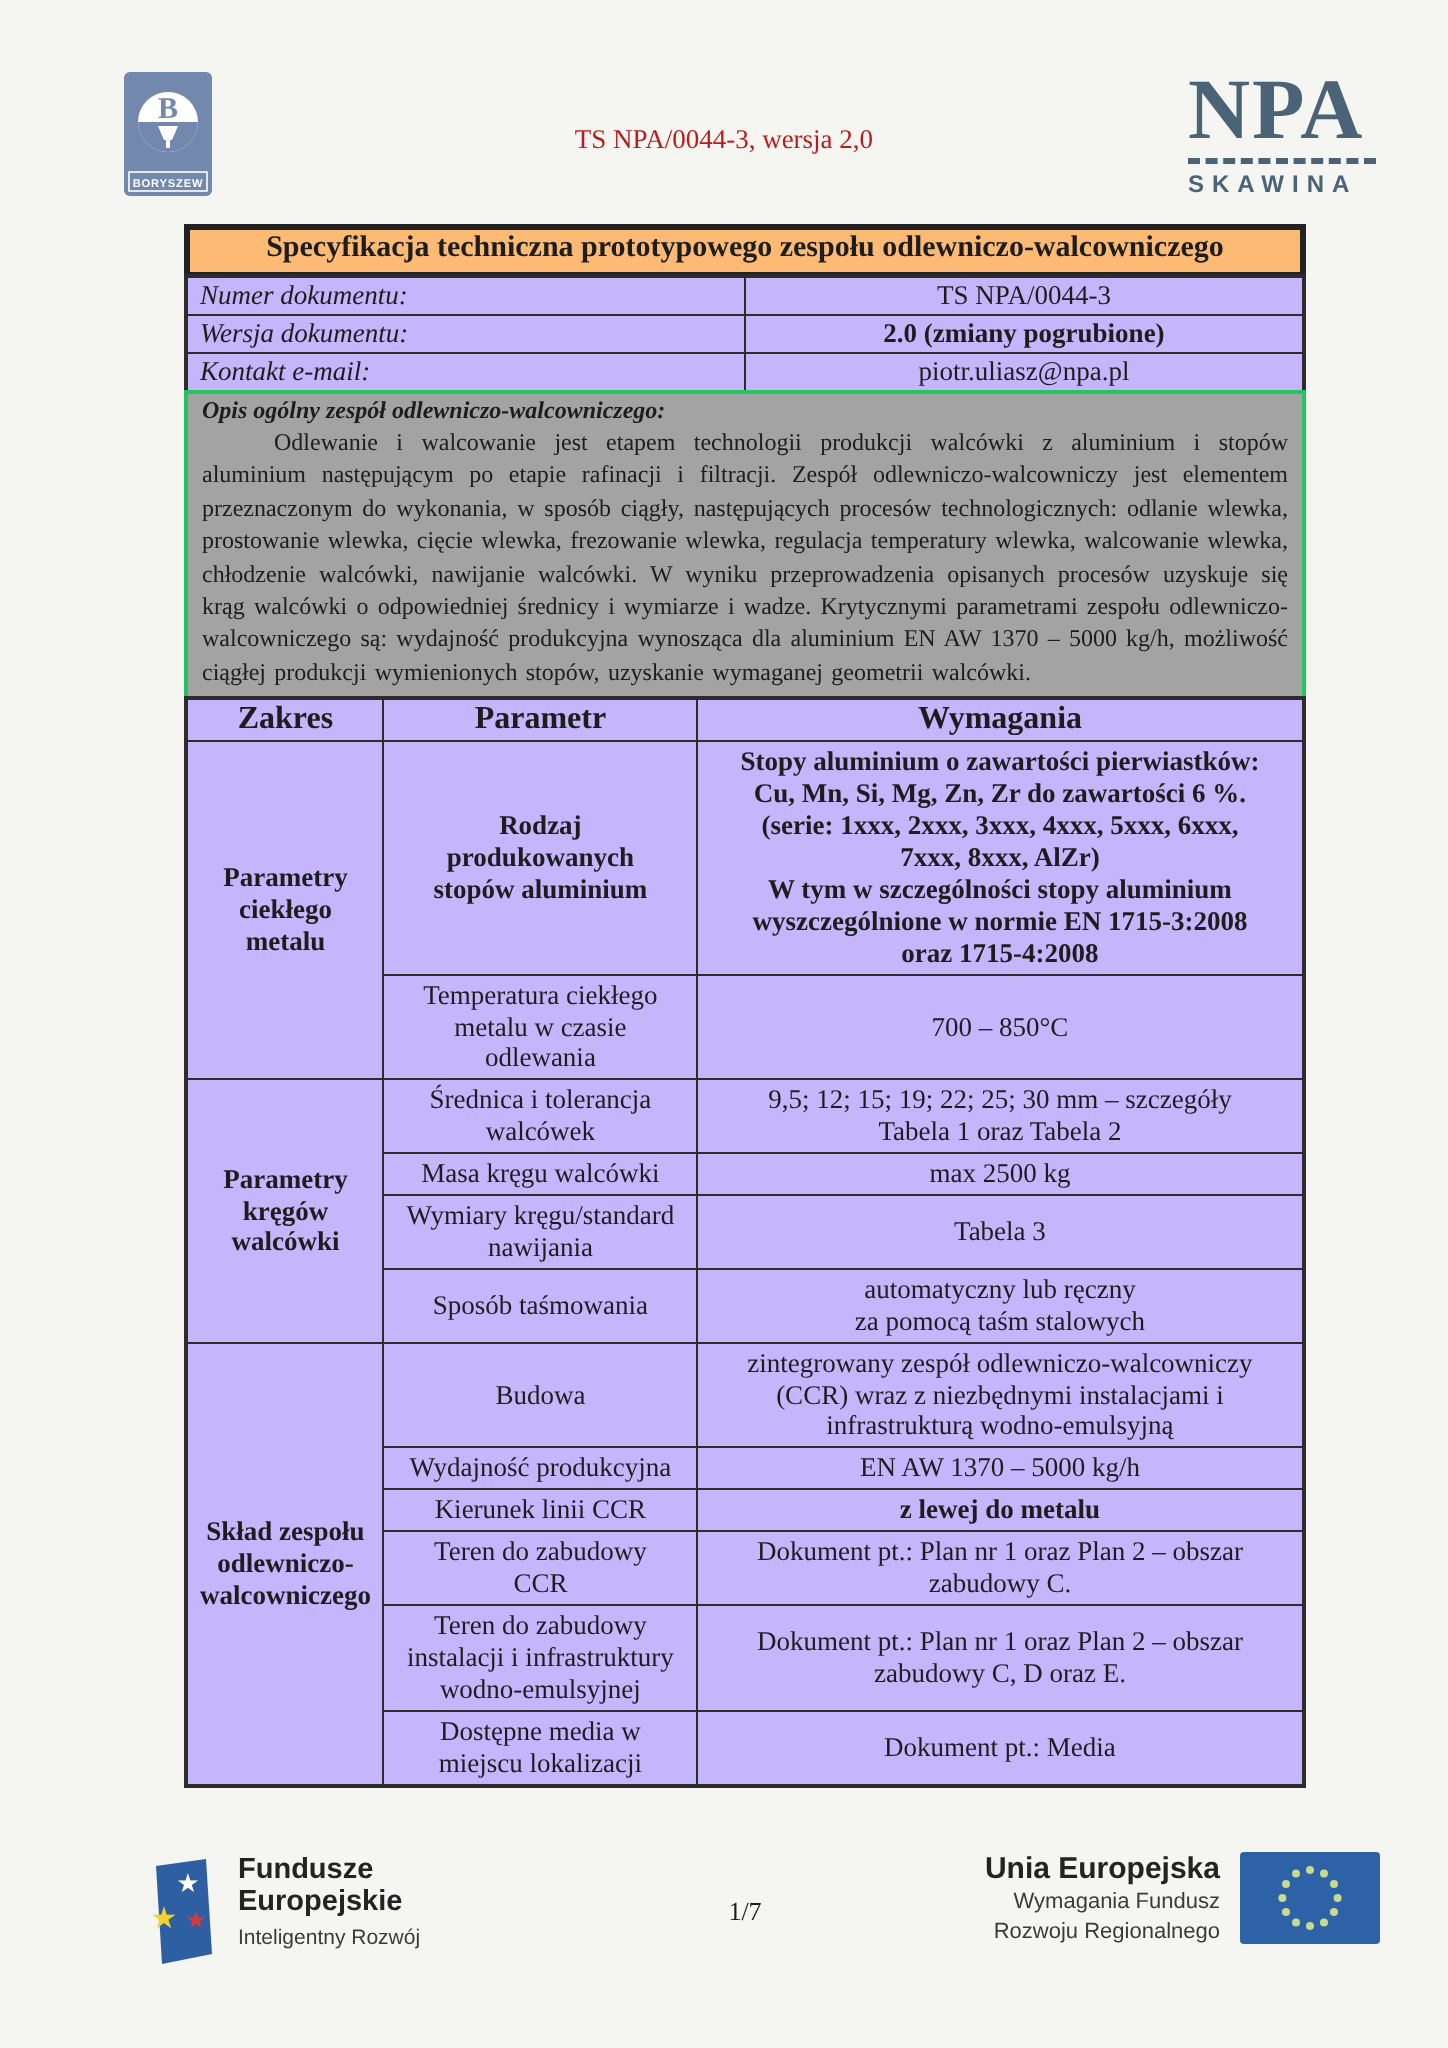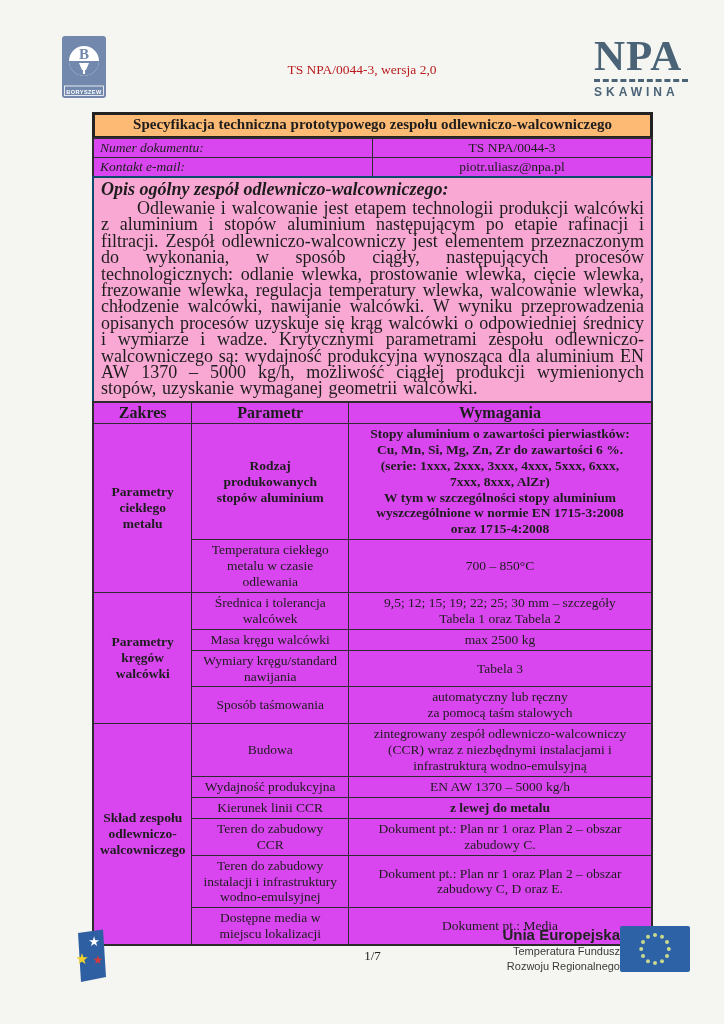--- a/index.html
+++ b/index.html
@@ -17,46 +17,46 @@
   .npa-word { font-family:"Liberation Serif", serif; font-weight:bold; font-size:43px; line-height:44px; letter-spacing:1px; }
   .npa-rule { border-top:3px dashed #4a6377; width:94px; margin:1px 0 3px; }
   .npa-sub { font-family:"Liberation Sans", sans-serif; font-weight:bold; font-size:12px; letter-spacing:4px; }
 
   
   .doc { position:absolute; left:92px; top:112px; width:561px; }
   .title-box {
     border:3px solid #222; background:#fdba74;
     text-align:center; font-weight:bold; font-size:15px; padding:1px 0 3px;
   }
-  table.grid { width:100%; border-collapse:collapse; margin-top:-2px; background:#d946ef; }
+  table.grid { width:100%; border-collapse:collapse; margin-top:-2px; background:#c4b5fd; }
   table.grid td, table.grid th { border:1.5px solid #2c2c2c; }
   table.grid { border:2px solid #2c2c2c; }
 
   .info td { font-size:13.5px; padding:1px 6px; height:17px; }
   .info .label { font-style:italic; }
   .info .value { text-align:center; }
 
-  .desc-box { border:2px solid #0c4a6e; margin-top:-2px; padding:1px 7px 4px; font-size:18px; background:#f9a8d4; }
+  .desc-box { border:2px solid #22c55e; margin-top:-2px; padding:1px 7px 4px; font-size:12px; background:#a3a3a3; }
   .desc-heading { font-style:italic; font-weight:bold; }
   .desc-body { text-align:justify; text-indent:36px; line-height:16.4px; word-spacing:1.2px; }
 
   .spec { font-size:13.5px; }
   .spec th { font-size:16px; padding:1px 2px;margin-left:40px; }
   .spec td { padding:2px 4px; text-align:center; vertical-align:middle; line-height:15.9px; }
   .pre { white-space:pre-line; }
   .zakres { font-weight:bold; }
   .bold { font-weight:bold; }
 
   
   .footer-left { position:absolute; left:70px; top:928px; display:flex; gap:9px; align-items:flex-start;
                  font-family:"Liberation Sans", sans-serif; }
   .fe-main { font-weight:bold; font-size:14.5px; line-height:15.5px; color:#232323; }
   .fe-sub { font-size:10.5px; color:#3a3a3a; margin-top:4px; }
   .page-num { position:absolute; left:92px; width:561px; top:948px; text-align:center; font-size:13px; }
-  .footer-right { position:absolute; right:34px; top:926px; display:flex; gap:0; align-items:flex-start;
+  .footer-right { position:absolute; right:34px; top:926px; display:flex; gap:10px; align-items:flex-start;
                   font-family:"Liberation Sans", sans-serif; }
   .ue-text { text-align:right; }
   .ue-main { font-weight:bold; font-size:15px; color:#232323; }
   .ue-sub { font-size:11px; line-height:13px; color:#3a3a3a; margin-top:2px; }
 </style>
 </head>
 <body>
 
 <div class="page">
 
@@ -86,20 +86,24 @@
 
     <table class="grid info">
       <colgroup>
           <col style="width:50%">
           <col style="width:50%">
         </colgroup>
       <tbody>
         <tr>
           <td class="label">Numer dokumentu:</td>
           <td class="value">TS NPA/0044-3</td>
+        </tr>
+        <tr>
+          <td class="label">Wersja dokumentu:</td>
+          <td class="value bold">2.0 (zmiany pogrubione)</td>
         </tr>
         <tr>
           <td class="label">Kontakt e-mail:</td>
           <td class="value">piotr.uliasz@npa.pl</td>
         </tr>
       </tbody>
     </table>
 
     <div class="desc-box">
       <div class="desc-heading">Opis ogólny zespół odlewniczo-walcowniczego:</div>
@@ -206,28 +210,33 @@
 
   <div class="footer-left">
     <span>
       <svg width="40" height="56" viewBox="0 0 40 56">
         <path d="M8,5 L33,1.5 L36,49 L11,54 Z" fill="#2e5fa3"></path>
         <text x="24" y="18" text-anchor="middle" font-size="13" fill="#ffffff">★</text>
         <text x="12" y="36" text-anchor="middle" font-size="15" fill="#f4d22c">★</text>
         <text x="28" y="36" text-anchor="middle" font-size="12" fill="#d63a3a">★</text>
       </svg>
     </span>
+    <span>
+      <div class="fe-main">Fundusze</div>
+      <div class="fe-main">Europejskie</div>
+      <div class="fe-sub">Inteligentny Rozwój</div>
+    </span>
   </div>
 
   <div class="page-num">1/7</div>
 
   <div class="footer-right">
     <span class="ue-text">
       <div class="ue-main">Unia Europejska</div>
-      <div class="ue-sub">Temperatura Fundusz</div>
+      <div class="ue-sub">Wymagania Fundusz</div>
       <div class="ue-sub">Rozwoju Regionalnego</div>
     </span>
     <span>
       <svg width="70" height="46" viewBox="0 0 70 46">
         <rect x="0" y="0" width="70" height="46" rx="2" fill="#2e62a6"></rect>
         <g fill="#c9d98f">
           <circle cx="35" cy="9" r="2"></circle>
             <circle cx="42" cy="10.8" r="2"></circle>
             <circle cx="47" cy="16" r="2"></circle>
           <circle cx="48.8" cy="23" r="2"></circle>

